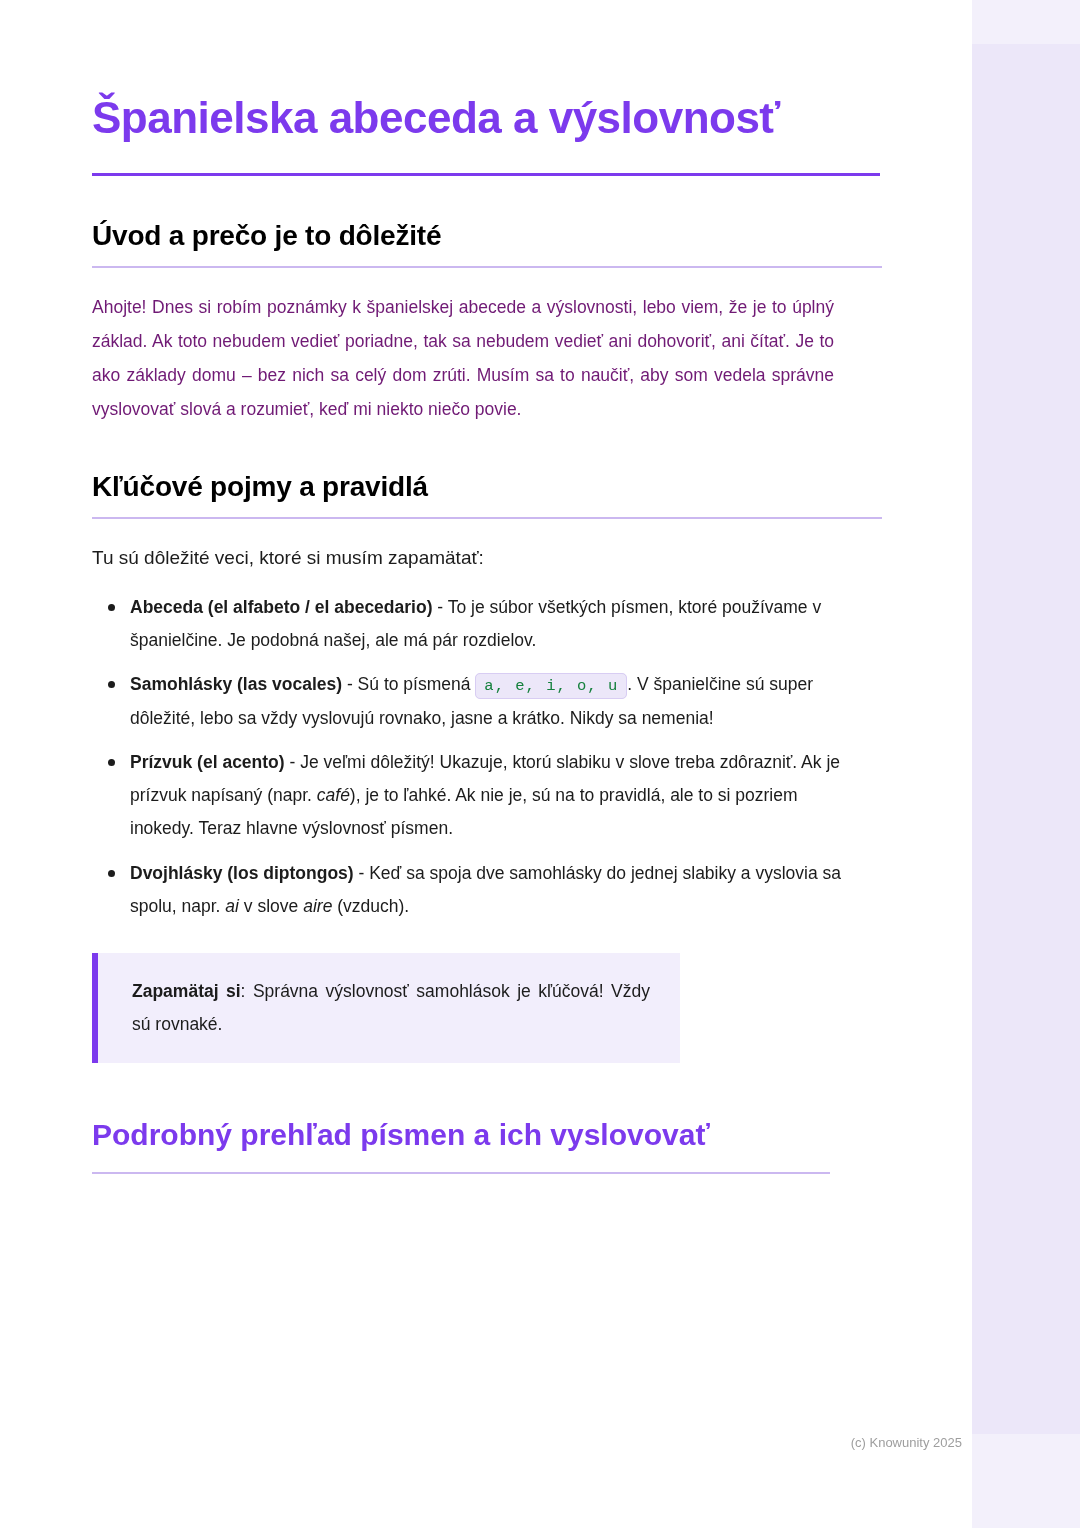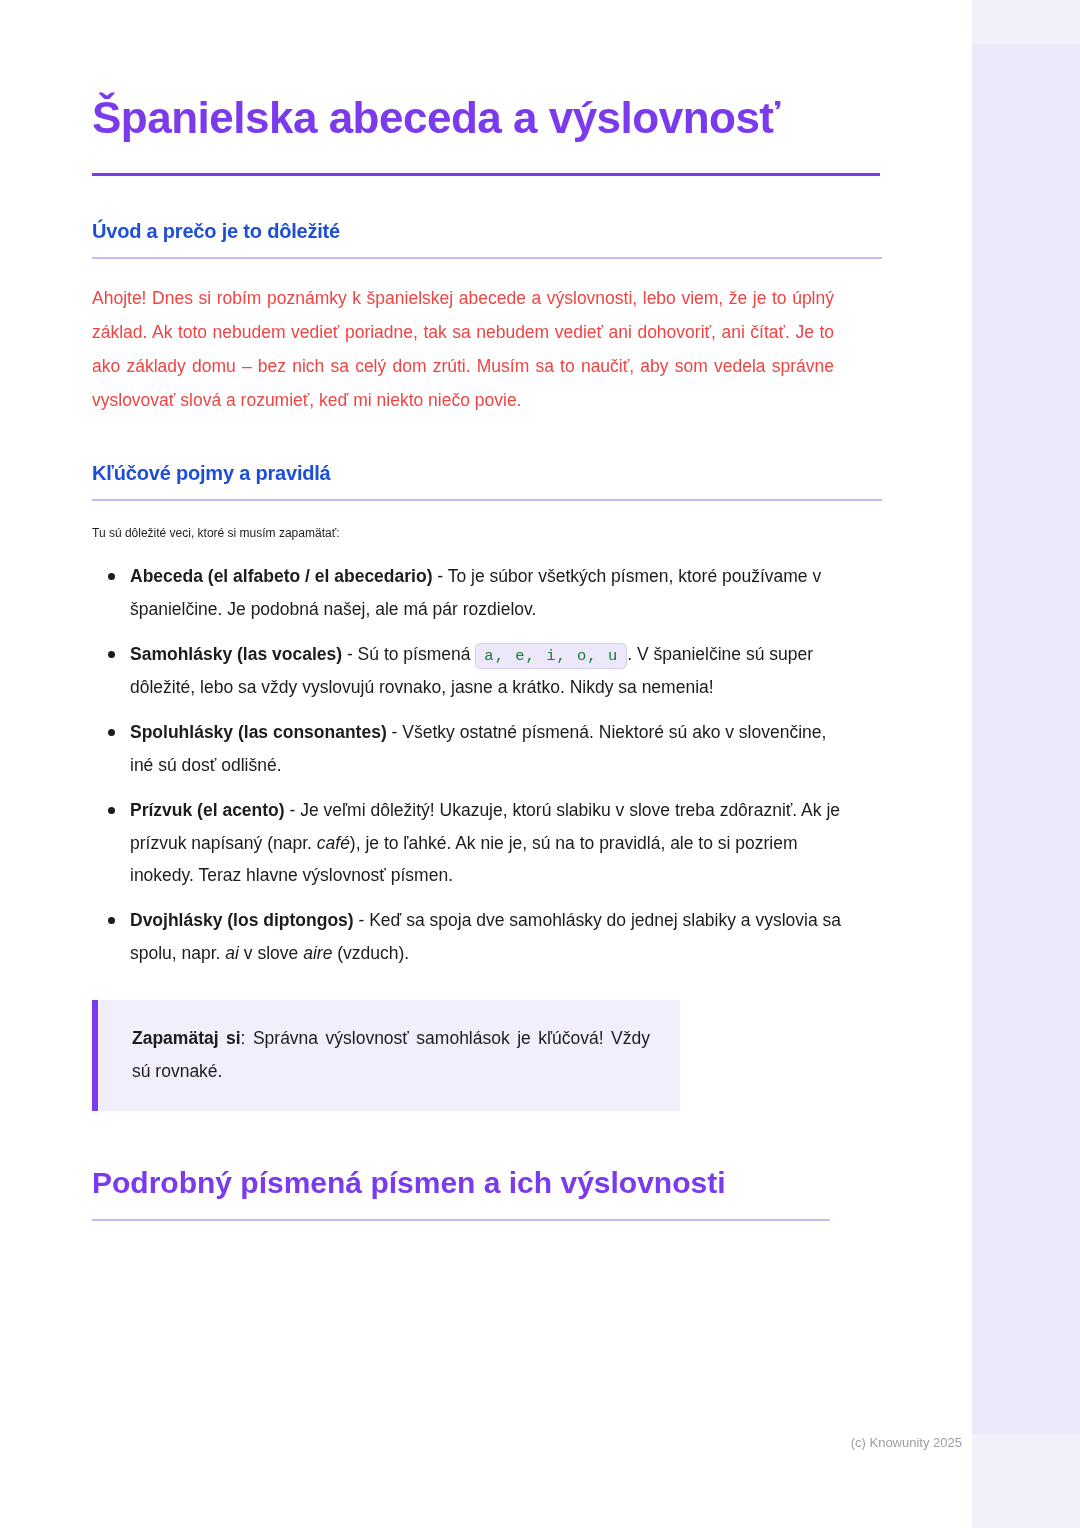--- a/index.html
+++ b/index.html
@@ -53,43 +53,43 @@
     letter-spacing: -0.5px;
   }
   .title-rule {
     height: 3px;
     background: #7c3aed;
     margin: 28px 0 0 0;
     width: 100%;
   }
 
   h2.section-title {
-    font-size: 20px;
+    font-size: 28px;
     font-weight: bold;
-    color: #1d4ed8;
+    color: #000000;
     margin: 44px 0 0 0;
     letter-spacing: -0.2px;
   }
   .section-rule {
     height: 2px;
     background: #cbb8f0;
     margin: 14px 0 0 0;
     width: 790px;
   }
 
   p.body-text {
     font-size: 17.5px;
     line-height: 1.95;
     text-align: justify;
     margin: 22px 0 0 0;
     width: 742px;
-    color: #ef4444;
+    color: #701a75;
   }
   p.lead-text {
-    font-size: 12px;
+    font-size: 19px;
     line-height: 1.8;
     margin: 22px 0 0 0;
     color: #1c1c1c;
   }
 
   ul.bullets {
     margin: 16px 0 0 0;
     padding: 0 0 0 38px;
     list-style: none;
   }
@@ -187,32 +187,29 @@
   <p class="lead-text">Tu sú dôležité veci, ktoré si musím zapamätať:</p>
 
   <ul class="bullets">
     <li>
       <b>Abeceda (el alfabeto / el abecedario)</b><span> - To je súbor všetkých písmen, ktoré používame v španielčine. Je podobná našej, ale má pár rozdielov.</span>
     </li>
     <li>
       <b>Samohlásky (las vocales)</b><span> - Sú to písmená </span><code class="inline-code">a, e, i, o, u</code><span>. V španielčine sú super dôležité, lebo sa vždy vyslovujú rovnako, jasne a krátko. Nikdy sa nemenia!</span>
     </li>
     <li>
-      <b>Spoluhlásky (las consonantes)</b><span> - Všetky ostatné písmená. Niektoré sú ako v slovenčine, iné sú dosť odlišné.</span>
-    </li>
-    <li>
       <b>Prízvuk (el acento)</b><span> - Je veľmi dôležitý! Ukazuje, ktorú slabiku v slove treba zdôrazniť. Ak je prízvuk napísaný (napr. </span><i>café</i><span>), je to ľahké. Ak nie je, sú na to pravidlá, ale to si pozriem inokedy. Teraz hlavne výslovnosť písmen.</span>
     </li>
     <li>
       <b>Dvojhlásky (los diptongos)</b><span> - Keď sa spoja dve samohlásky do jednej slabiky a vyslovia sa spolu, napr. </span><i>ai</i><span> v slove </span><i>aire</i><span> (vzduch).</span>
     </li>
   </ul>
 
   <div class="callout">
     <p><b>Zapamätaj si</b><span>: Správna výslovnosť samohlások je kľúčová! Vždy sú rovnaké.</span></p>
   </div>
 
-  <h2 class="big-section">Podrobný písmená písmen a ich výslovnosti</h2>
+  <h2 class="big-section">Podrobný prehľad písmen a ich vyslovovať</h2>
   <div class="big-rule"></div>
 
 </div>
 
 <div class="watermark">(c) Knowunity 2025</div>
 
 </body></html>

